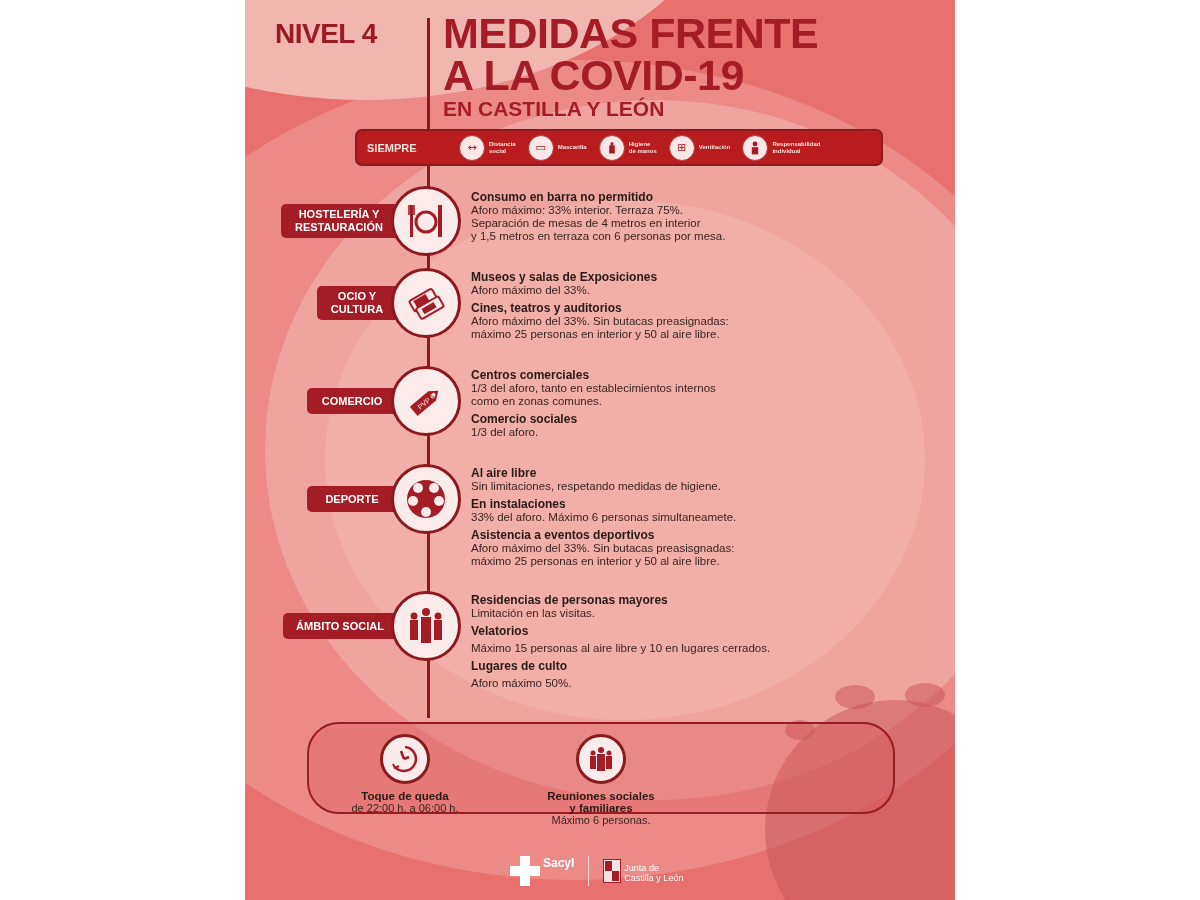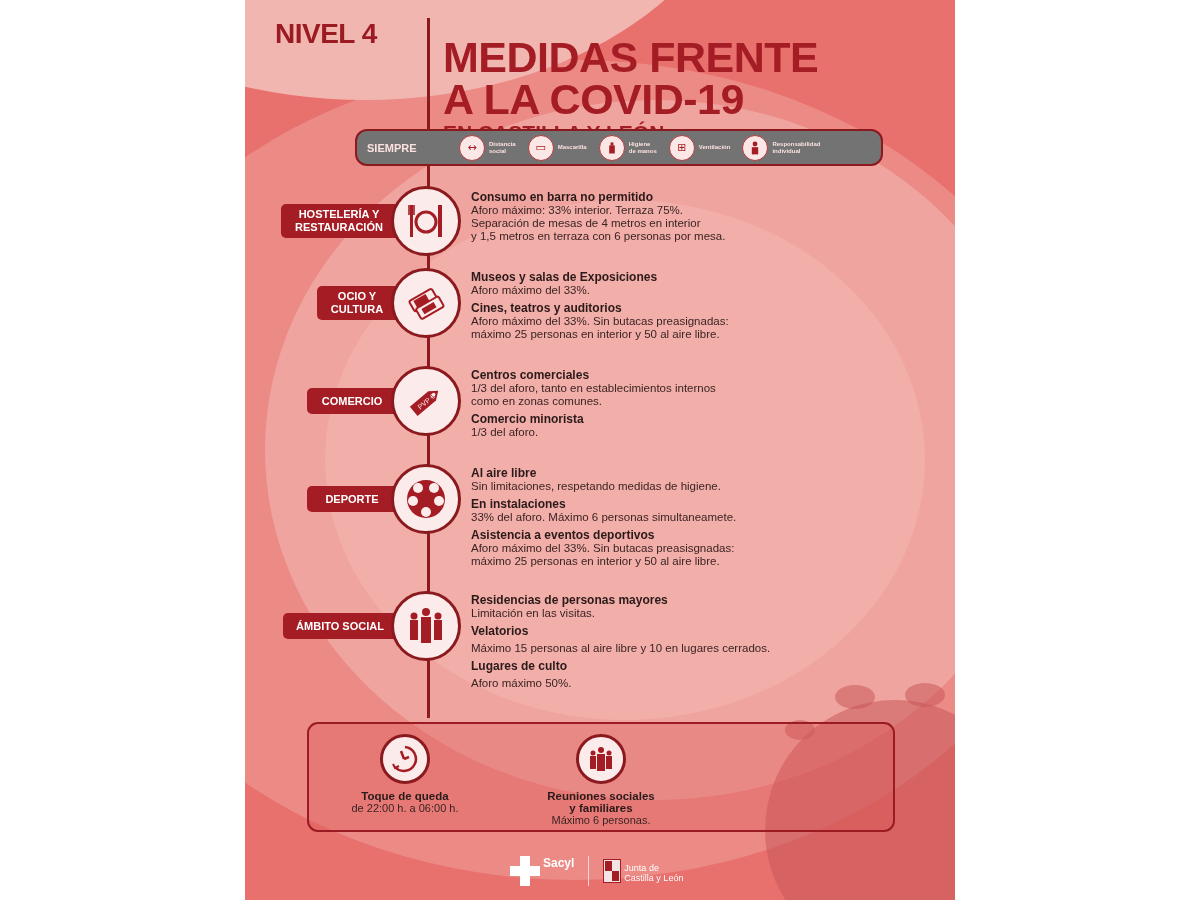--- a/index.html
+++ b/index.html
@@ -12,27 +12,27 @@
     .bg-shape { position: absolute; border-radius: 50%; }
     .bg1 { left: -260px; top: -420px; width: 760px; height: 520px; background: #f1b6b0; }
     .bg2 { left: -180px; top: 60px; width: 1020px; height: 820px; background: #ec8a85; }
     .bg3 { left: 20px; top: 100px; width: 780px; height: 700px; background: #f0a49f; }
     .bg4 { left: 80px; top: 200px; width: 600px; height: 520px; background: #f3b3ad; opacity: 0.65; }
     .virus { position: absolute; border-radius: 50%; background: #c9575a; opacity: 0.55; }
     .timeline { position: absolute; left: 182px; top: 18px; width: 3px; height: 700px; background: #8b1a1f; }
 
     .nivel { position: absolute; left: 30px; top: 18px; font-family: "Liberation Sans", sans-serif; font-weight: 700;
       font-size: 28px; color: #9b1b22; letter-spacing: -0.5px; }
-    .title { position: absolute; left: 198px; top: 12px; font-family: "Liberation Sans", sans-serif; font-weight: 700; color: #a51d24; margin-top: 24px; }
+    .title { position: absolute; left: 198px; top: 12px; font-family: "Liberation Sans", sans-serif; font-weight: 700; color: #a51d24; }
     .title .l1, .title .l2 { font-size: 43px; line-height: 42px; letter-spacing: -0.5px; }
     .title .l3 { font-size: 21px; line-height: 22px; margin-top: 2px; }
 
     .siempre {
       position: absolute; left: 110px; top: 129px; width: 528px; height: 37px;
-      background: #737373; border: 2px solid #8b1a1f; border-radius: 12px;
+      background: #b91c1c; border: 2px solid #8b1a1f; border-radius: 7px;
       display: flex; align-items: center; padding-left: 10px;
     }
     .siempre-label { color: #fbe2df; font-family: "Liberation Sans", sans-serif; font-weight: 700; font-size: 11px; width: 92px; }
     .s-item { display: flex; align-items: center; margin-right: 12px; }
     .s-icon { width: 26px; height: 26px; border-radius: 50%; background: #fbe8e6; border: 1px solid #b53a3e;
       display: flex; align-items: center; justify-content: center; font-size: 11px; color: #a51d24; }
     .s-text { color: #fbe2df; font-size: 6px; line-height: 7px; margin-left: 4px; font-family: "Liberation Sans", sans-serif; font-weight: 700; }
 
     .section { position: absolute; left: 0; width: 710px; }
     .cat-tag {
@@ -43,22 +43,22 @@
     .cat-circle {
       position: absolute; left: 146px; width: 70px; height: 70px; border-radius: 50%;
       background: #fbeceb; border: 3px solid #8b1a1f; display: flex; align-items: center; justify-content: center;
     }
     .cat-circle svg { width: 44px; height: 44px; }
     .items { position: absolute; left: 226px; }
     .item-title { font-family: "Liberation Sans", sans-serif; font-weight: 700; font-size: 12px; color: #2a1a1a; line-height: 14px; }
     .item-desc { font-family: "Liberation Sans", sans-serif; font-size: 11.5px; color: #3a2424; line-height: 13px; margin-bottom: 4px; }
 
     .bottom-box {
-      position: absolute; left: 62px; top: 722px; width: 588px; height: 110px;
-      border: 2px solid #9b1b22; border-radius: 11px; background: rgba(220, 90, 90, 0.35);
+      position: absolute; left: 62px; top: 722px; width: 588px; height: 92px;
+      border: 2px solid #9b1b22; border-radius: 32px; background: rgba(220, 90, 90, 0.35);
     }
     .b-item { position: absolute; top: 10px; width: 180px; text-align: center; }
     .b-icon { width: 50px; height: 50px; border-radius: 50%; background: #fbeceb; border: 3px solid #8b1a1f;
       margin: 0 auto; display: flex; align-items: center; justify-content: center; }
     .b-icon svg { width: 32px; height: 32px; }
     .b-title { font-family: "Liberation Sans", sans-serif; font-weight: 700; font-size: 11.5px; color: #2a1a1a; margin-top: 6px; line-height: 12px; }
     .b-desc { font-family: "Liberation Sans", sans-serif; font-size: 11px; color: #3a2424; line-height: 12px; }
 
     .footer { position: absolute; left: 265px; top: 856px; display: flex; align-items: center; }
     .sacyl { display: flex; color: #fff; font-family: "Liberation Sans", sans-serif; font-weight: 700; font-size: 12px; }
@@ -208,21 +208,21 @@
             <text x="12" y="25" font-size="7" fill="#fbeceb" font-family="Liberation Sans, sans-serif">PVP €</text>
           </g>
         </svg>
     </div>
     <div class="items" style="top:0px;">
       <div class="item-title">Centros comerciales</div>
       <div class="item-desc">
         <div>1/3 del aforo, tanto en establecimientos internos</div>
         <div>como en zonas comunes.</div>
       </div>
-      <div class="item-title">Comercio minorista</div>
+      <div class="item-title">Comercio sociales</div>
       <div class="item-desc">
           <div>1/3 del aforo.</div>
         </div>
     </div>
   </div>
 
   <div class="section" style="top:466px;">
     <div class="cat-tag" style="left:62px;top:20px;width:90px;height:26px;">
       <div>DEPORTE</div>
     </div>

